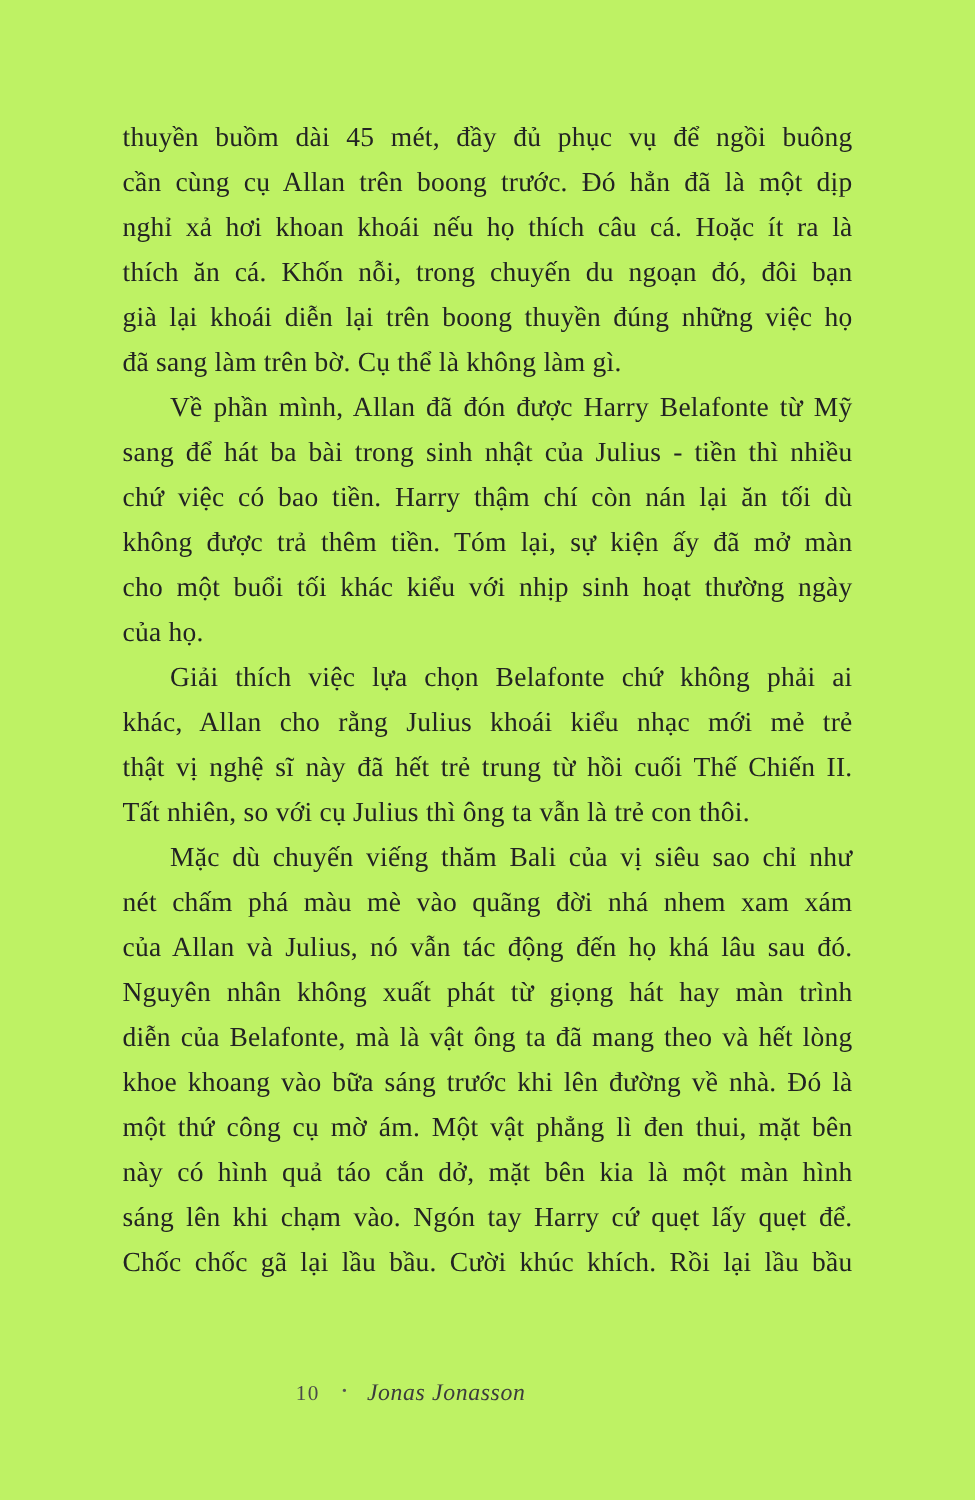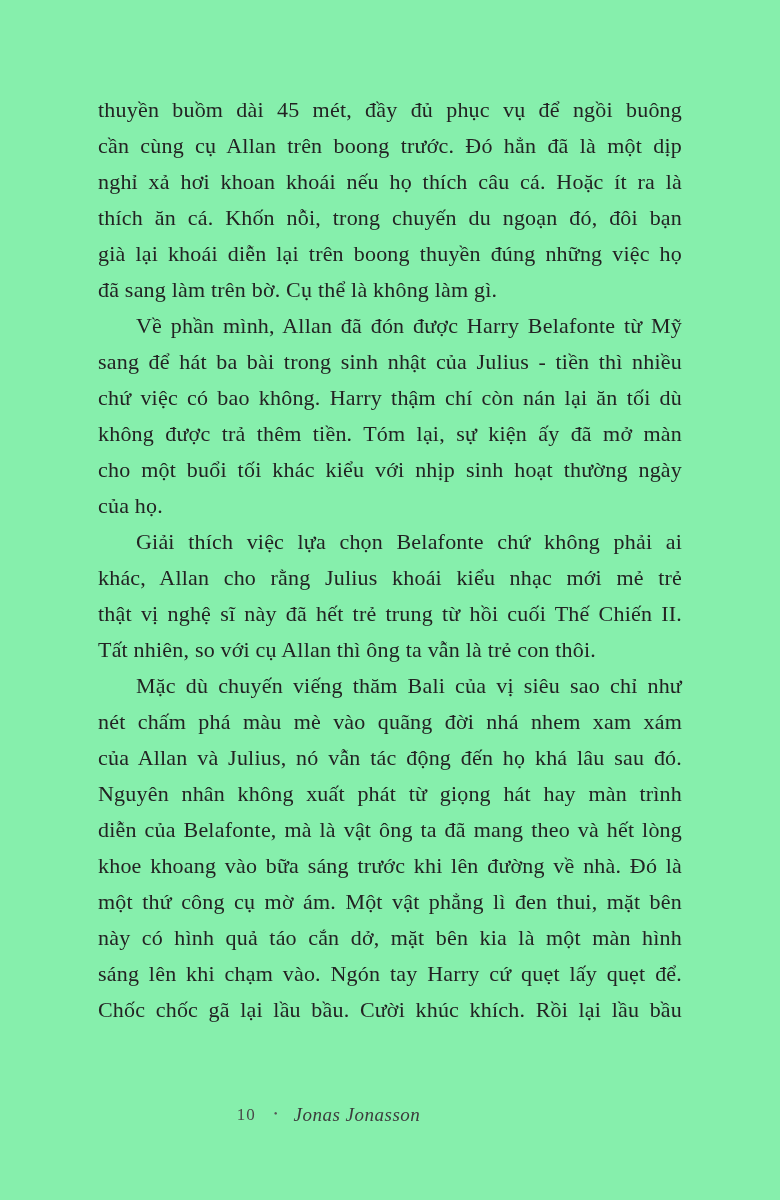--- a/index.html
+++ b/index.html
@@ -10,21 +10,21 @@
     width: 780px;
     height: 1200px;
     background: #ffffff;
     position: relative;
     overflow: hidden;
     font-family: "Liberation Serif", "DejaVu Serif", serif;
   }
   .page {
     position: absolute;
     inset: 0;
-    background: #86efac;
+    background: #bef264;
   }
   .text-block {
     position: absolute;
     left: 98px;
     top: 92px;
     width: 584px;
     color: #232323;
   }
   .para {
     margin: 0;
@@ -87,30 +87,30 @@
         <div class="line just">thuyền buồm dài 45 mét, đầy đủ phục vụ để ngồi buông</div>
         <div class="line just">cần cùng cụ Allan trên boong trước. Đó hẳn đã là một dịp</div>
         <div class="line just">nghỉ xả hơi khoan khoái nếu họ thích câu cá. Hoặc ít ra là</div>
         <div class="line just">thích ăn cá. Khốn nỗi, trong chuyến du ngoạn đó, đôi bạn</div>
         <div class="line just">già lại khoái diễn lại trên boong thuyền đúng những việc họ</div>
         <div class="line">đã sang làm trên bờ. Cụ thể là không làm gì.</div>
       </div>
       <div class="para">
         <div class="line indent just">Về phần mình, Allan đã đón được Harry Belafonte từ Mỹ</div>
         <div class="line just">sang để hát ba bài trong sinh nhật của Julius - tiền thì nhiều</div>
-        <div class="line just">chứ việc có bao không. Harry thậm chí còn nán lại ăn tối dù</div>
+        <div class="line just">chứ việc có bao tiền. Harry thậm chí còn nán lại ăn tối dù</div>
         <div class="line just">không được trả thêm tiền. Tóm lại, sự kiện ấy đã mở màn</div>
         <div class="line just">cho một buổi tối khác kiểu với nhịp sinh hoạt thường ngày</div>
         <div class="line">của họ.</div>
       </div>
       <div class="para">
         <div class="line indent just">Giải thích việc lựa chọn Belafonte chứ không phải ai</div>
         <div class="line just">khác, Allan cho rằng Julius khoái kiểu nhạc mới mẻ trẻ</div>
         <div class="line just">thật vị nghệ sĩ này đã hết trẻ trung từ hồi cuối Thế Chiến II.</div>
-        <div class="line">Tất nhiên, so với cụ Allan thì ông ta vẫn là trẻ con thôi.</div>
+        <div class="line">Tất nhiên, so với cụ Julius thì ông ta vẫn là trẻ con thôi.</div>
       </div>
       <div class="para">
         <div class="line indent just">Mặc dù chuyến viếng thăm Bali của vị siêu sao chỉ như</div>
         <div class="line just">nét chấm phá màu mè vào quãng đời nhá nhem xam xám</div>
         <div class="line just">của Allan và Julius, nó vẫn tác động đến họ khá lâu sau đó.</div>
         <div class="line just">Nguyên nhân không xuất phát từ giọng hát hay màn trình</div>
         <div class="line just">diễn của Belafonte, mà là vật ông ta đã mang theo và hết lòng</div>
         <div class="line just">khoe khoang vào bữa sáng trước khi lên đường về nhà. Đó là</div>
         <div class="line just">một thứ công cụ mờ ám. Một vật phẳng lì đen thui, mặt bên</div>
         <div class="line just">này có hình quả táo cắn dở, mặt bên kia là một màn hình</div>

